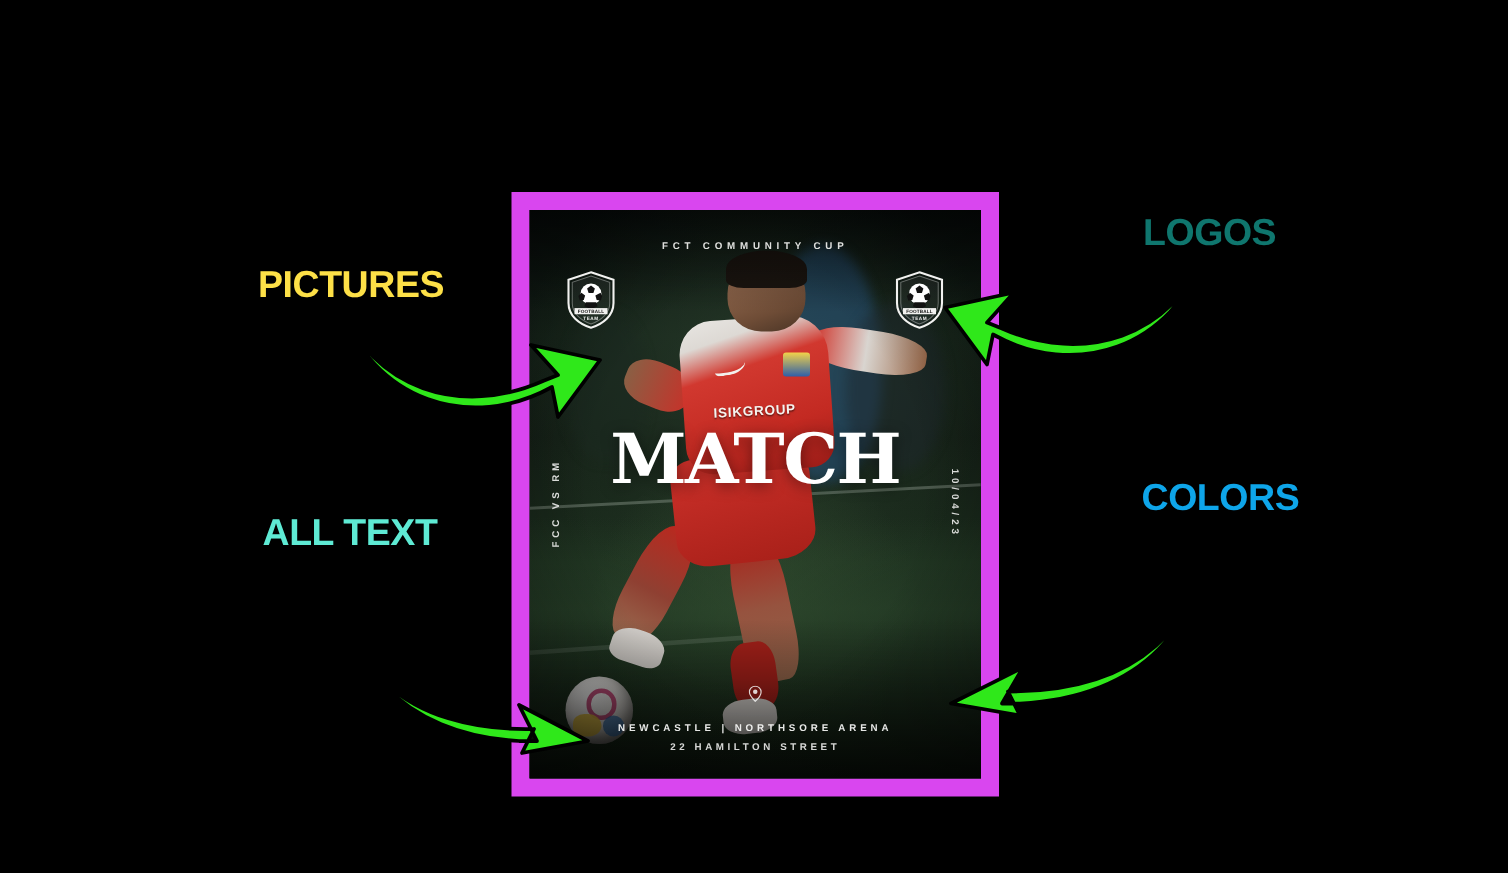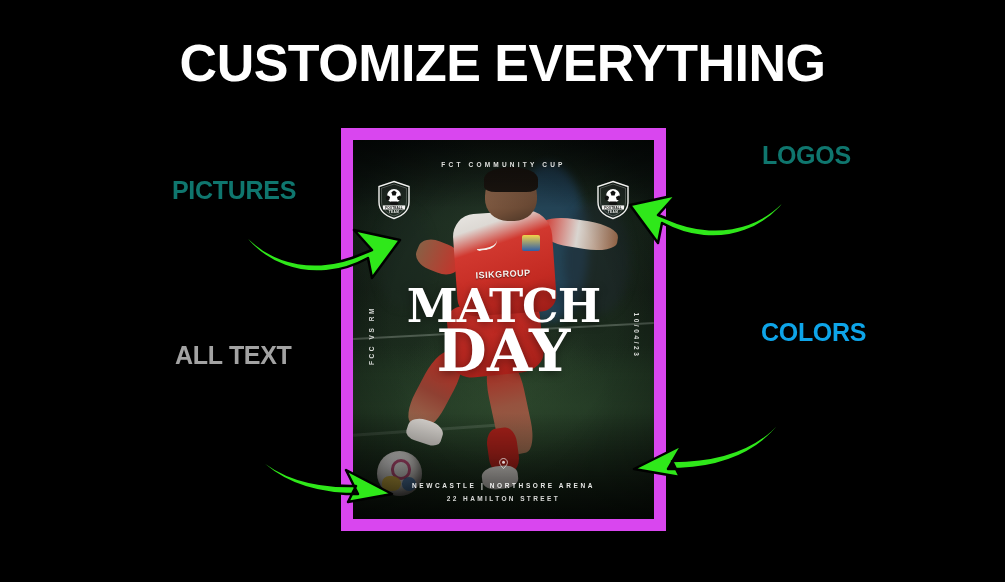--- a/index.html
+++ b/index.html
@@ -334,28 +334,27 @@
   .arrow-svg { position: absolute; z-index: 7; }
   #arrow-pictures { left: 222px; top: 196px; }
   #arrow-alltext  { left: 222px; top: 366px; }
   #arrow-logos    { left: 628px; top: 163px; }
   #arrow-colors   { left: 628px; top: 345px; }
 </style>
 </head>
 <body>
 
 <div class="headline-wrap">
-  <div class="headline">CUSTOMIZE EVERYTHING</div>
 </div>
 
-<div class="callout-label" id="label-pictures" style="color:#0f766e">PICTURES</div>
+<div class="callout-label" id="label-pictures" style="color:#fde047">PICTURES</div>
 
 <div class="callout-label" id="label-logos" style="color:#0f766e">LOGOS</div>
 
-<div class="callout-label" id="label-alltext" style="color:#a3a3a3">ALL TEXT</div>
+<div class="callout-label" id="label-alltext" style="color:#5eead4">ALL TEXT</div>
 
 <div class="callout-label" id="label-colors" style="color:#0ea5e9">COLORS</div>
 
 <svg class="arrow-svg" id="arrow-pictures" width="190" height="90" viewBox="0 0 190 90">
   <path d="M4 6 C 26 64, 86 82, 140 58 L 150 54 L 132 34 L 178 44 L 150 82 L 146 62
            C 92 92, 26 72, 4 6 Z" fill="#2fe81a" stroke="#000000" stroke-width="2.5" stroke-linejoin="round"></path>
 </svg>
 
 <svg class="arrow-svg" id="arrow-logos" width="180" height="90" viewBox="0 0 180 90">
   <path d="M176 4 C 154 62, 94 80, 40 56 L 30 52 L 48 32 L 2 42 L 30 80 L 34 60
@@ -433,21 +432,20 @@
       <path d="M10.6 15.2 l2.5 1.8 -0.9 3 -2.7 0.3 -0.9 -2.9 Z" fill="#111111"></path>
       <path d="M23.4 15.2 l1 2.2 -0.9 2.9 -2.7 -0.3 -0.9 -3 Z" fill="#111111"></path>
       <path d="M13.6 21.5 h6.8 l1 2.6 -4.4 2.1 -4.4 -2.1 Z" fill="#111111"></path>
       <rect x="6" y="25.4" width="22" height="4.1" fill="#f2f2f0"></rect>
       <text x="17" y="28.6" text-anchor="middle" fill="#111111" font-family="Liberation Sans, sans-serif" font-size="3.1" font-weight="bold" letter-spacing="0.1">FOOTBALL</text>
       <text x="17" y="33.3" text-anchor="middle" fill="#f2f2f0" font-family="Liberation Sans, sans-serif" font-size="3.1" font-weight="bold" letter-spacing="0.4">TEAM</text>
     </svg>
 
     <div class="matchday">
       <div class="md-line1">MATCH</div>
-      <div class="md-line2">DAY</div>
     </div>
 
     <div class="vtext left">FCC VS RM</div>
     <div class="vtext right">10/04/23</div>
 
     <div class="poster-footer">
       <div class="footer-pin">
         <svg width="9" height="11" viewBox="0 0 9 11">
           <path d="M4.5 0.5 C2.3 0.5 0.6 2.2 0.6 4.3 C0.6 7.1 4.5 10.5 4.5 10.5
                    C4.5 10.5 8.4 7.1 8.4 4.3 C8.4 2.2 6.7 0.5 4.5 0.5 Z" fill="none" stroke="rgba(245,245,243,0.85)" stroke-width="0.8"></path>

